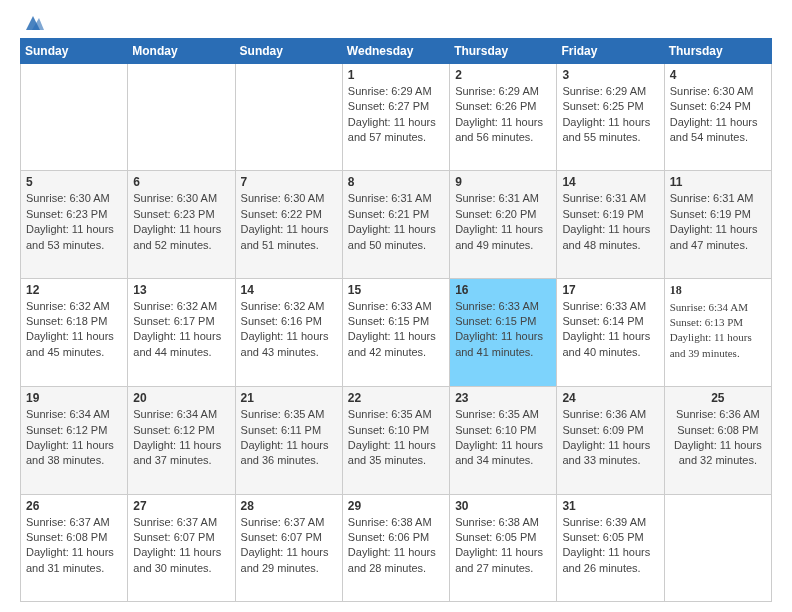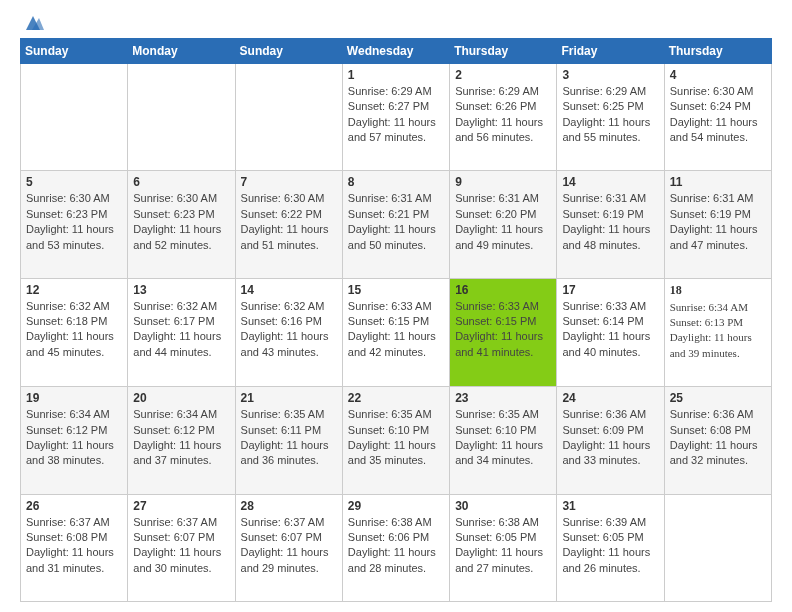--- a/index.html
+++ b/index.html
@@ -208,21 +208,21 @@
             <div class="day-info" style="white-space: pre-line;">Sunrise: 6:32 AM
 Sunset: 6:16 PM
 Daylight: 11 hours and 43 minutes.</div>
           </td>
           <td style="background-color: rgb(255, 255, 255);">
             <span class="day-number">15</span>
             <div class="day-info" style="white-space: pre-line;">Sunrise: 6:33 AM
 Sunset: 6:15 PM
 Daylight: 11 hours and 42 minutes.</div>
           </td>
-          <td style="background-color: #84cc16;">
+          <td style="background-color: #7dd3fc;">
             <span class="day-number">16</span>
             <div class="day-info" style="white-space: pre-line;">Sunrise: 6:33 AM
 Sunset: 6:15 PM
 Daylight: 11 hours and 41 minutes.</div>
           </td>
           <td style="background-color: rgb(255, 255, 255);">
             <span class="day-number">17</span>
             <div class="day-info" style="white-space: pre-line;">Sunrise: 6:33 AM
 Sunset: 6:14 PM
 Daylight: 11 hours and 40 minutes.</div>
@@ -264,21 +264,21 @@
             <div class="day-info" style="white-space: pre-line;">Sunrise: 6:35 AM
 Sunset: 6:10 PM
 Daylight: 11 hours and 34 minutes.</div>
           </td>
           <td style="background-color: rgb(245, 245, 245);">
             <span class="day-number">24</span>
             <div class="day-info" style="white-space: pre-line;">Sunrise: 6:36 AM
 Sunset: 6:09 PM
 Daylight: 11 hours and 33 minutes.</div>
           </td>
-          <td style="background-color: rgb(245, 245, 245);">
+          <td style="background-color: rgb(245, 245, 245); text-align: center;">
             <span class="day-number">25</span>
             <div class="day-info" style="white-space: pre-line;">Sunrise: 6:36 AM
 Sunset: 6:08 PM
 Daylight: 11 hours and 32 minutes.</div>
           </td>
         </tr>
         <tr>
           <td style="background-color: rgb(255, 255, 255);">
             <span class="day-number">26</span>
             <div class="day-info" style="white-space: pre-line;">Sunrise: 6:37 AM

